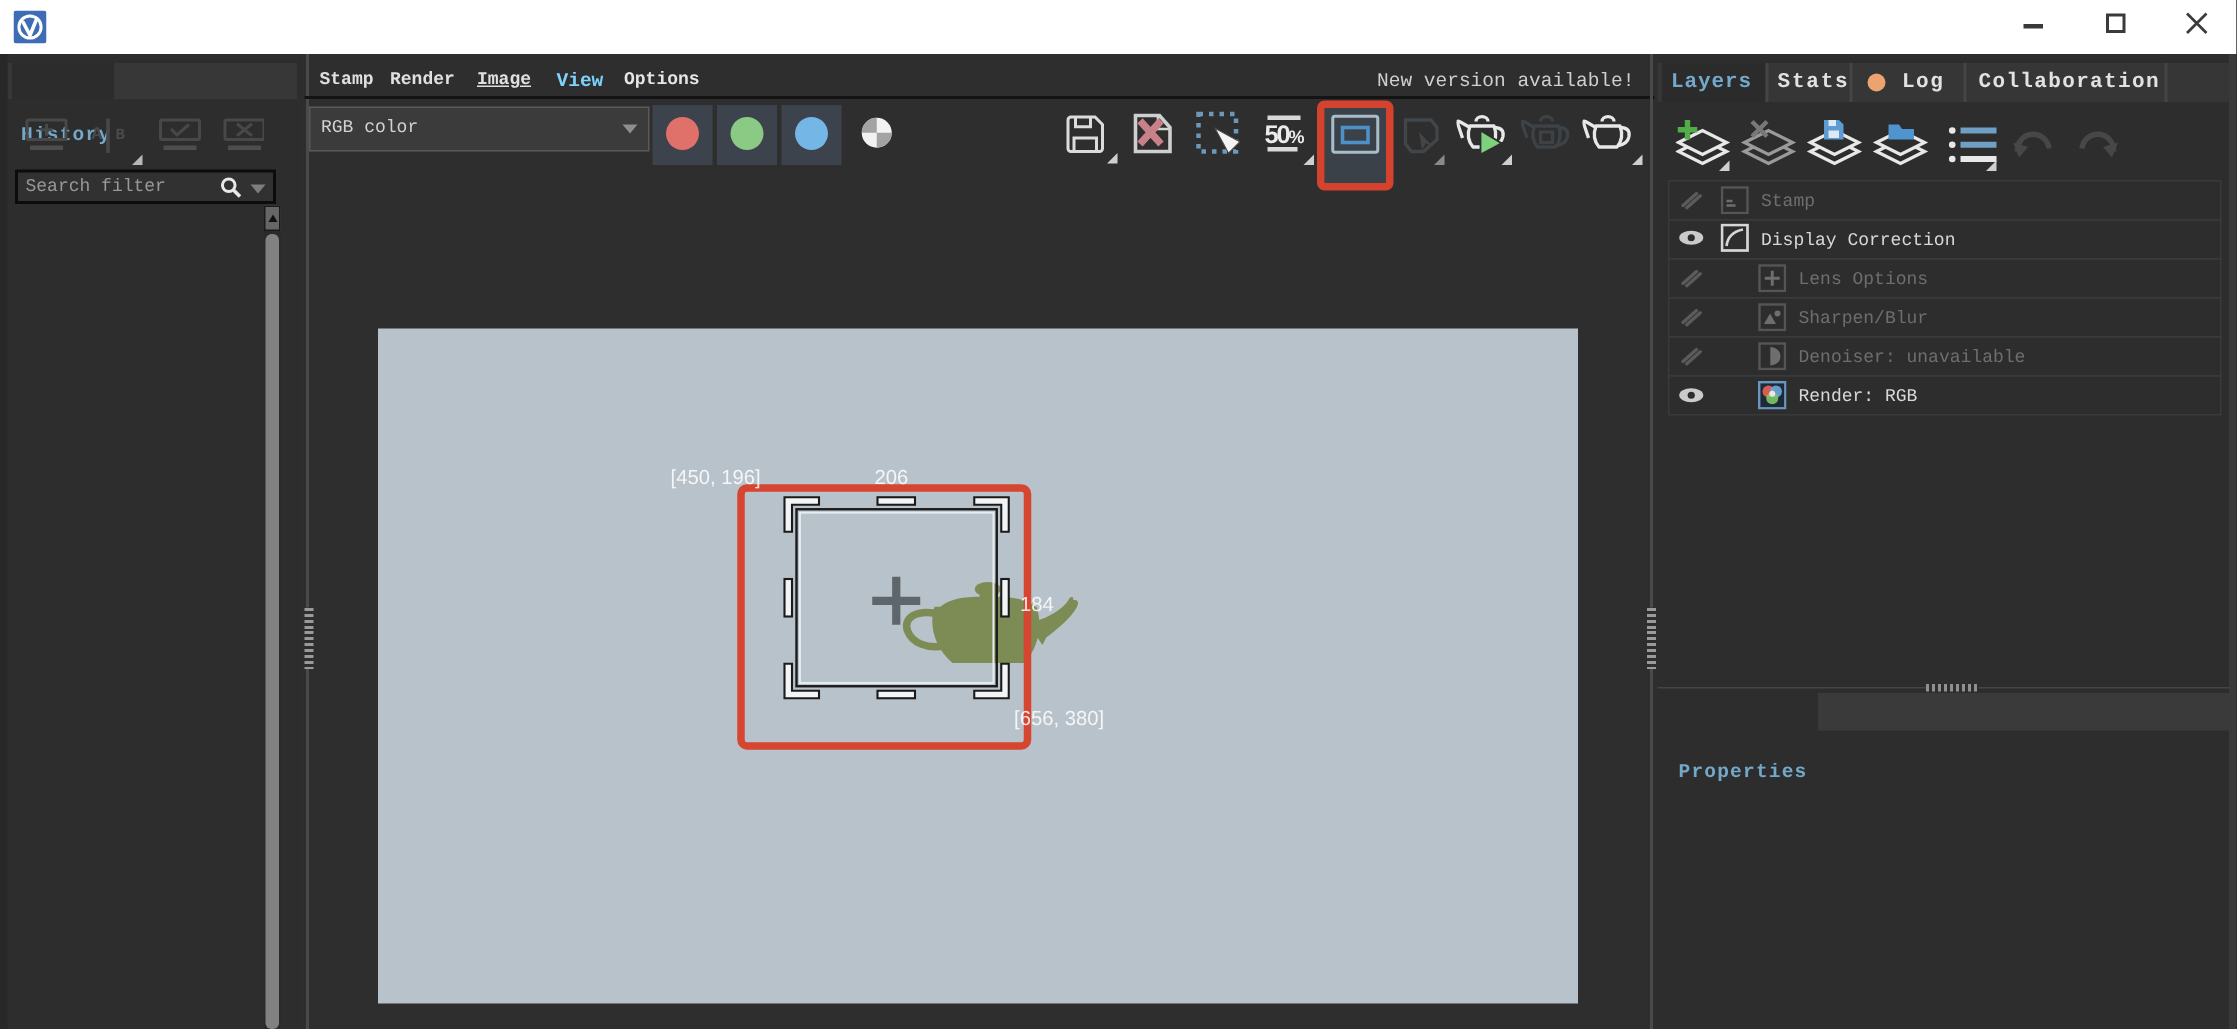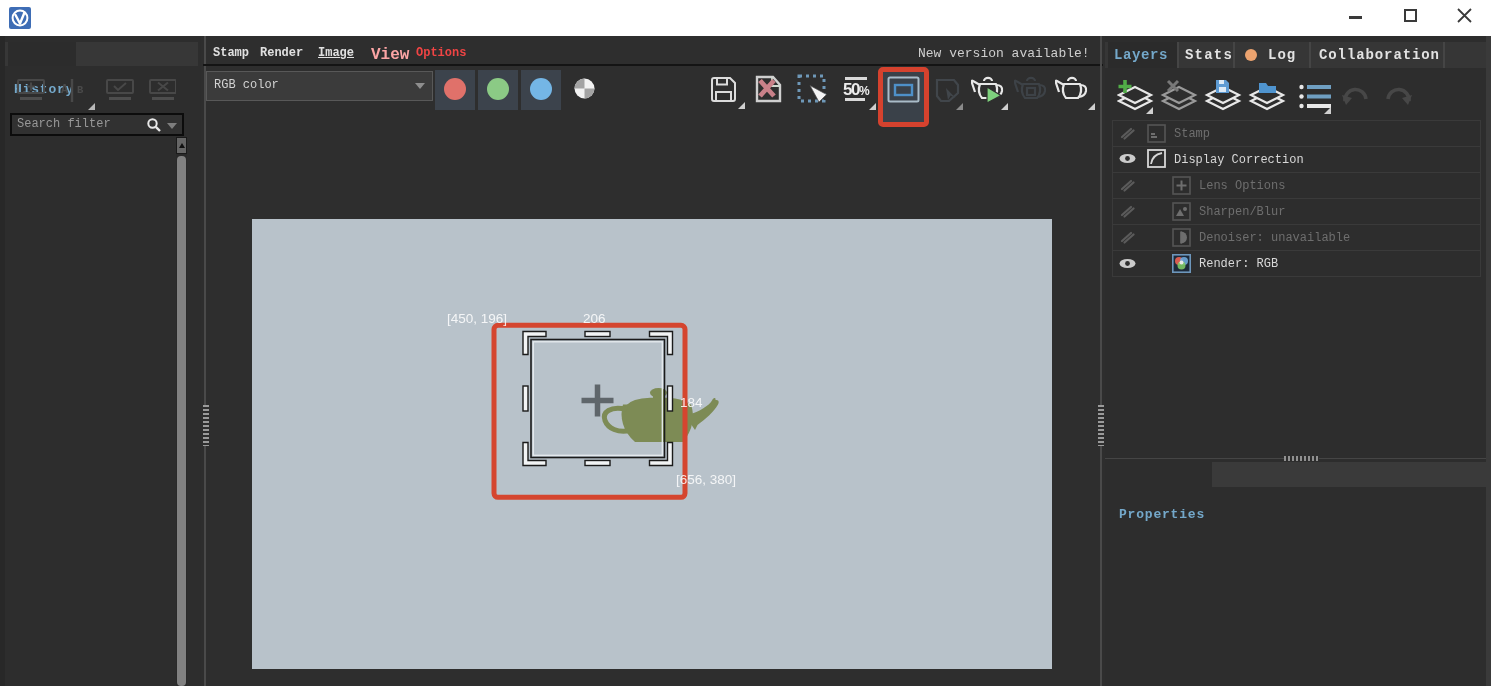--- a/index.html
+++ b/index.html
@@ -62,22 +62,22 @@
   <div class="abs" style="left:178.5px;top:143px;width:0;height:0;border-left:3.5px solid transparent;border-right:3.5px solid transparent;border-bottom:5px solid #111;"></div>
   <div class="abs" style="left:177px;top:156px;width:9px;height:530px;background:#818181;border-radius:4px;"></div>
 
   <div class="abs" style="left:204px;top:36px;width:2px;height:650px;background:#4a4a4a;"></div>
   <div class="abs" style="left:203px;top:405px;width:6px;height:41px;background:repeating-linear-gradient(#9a9a9a 0 2px,#2e2e2e 2px 4px);"></div>
   <div class="abs" style="left:0;top:36px;width:5px;height:650px;background:#282828;"></div>
 
   <div class="abs b" style="left:213px;top:46px;font-size:12px;color:#e0e0e0;">Stamp</div>
   <div class="abs b" style="left:260px;top:46px;font-size:12px;color:#e0e0e0;">Render</div>
   <div class="abs b" style="left:318px;top:46px;font-size:12px;color:#e0e0e0;text-decoration:underline;">Image</div>
-  <div class="abs b" style="left:371px;top:46px;font-size:16px;color:#fca5a5;">View</div>
-  <div class="abs b" style="left:416px;top:46px;font-size:12px;color:#ef4444;">Options</div>
+  <div class="abs b" style="left:371px;top:46px;font-size:13px;color:#7dd3fc;">View</div>
+  <div class="abs b" style="left:416px;top:46px;font-size:12px;color:#e5e5e5;">Options</div>
   <div class="abs" style="left:918px;top:46px;font-size:13px;color:#cfcfcf;">New version available!</div>
   <div class="abs" style="left:203px;top:64px;width:900px;height:2px;background:#141414;"></div>
 
   <div class="abs" style="left:206px;top:71px;width:227px;height:30px;background:#3b3b3b;border:1px solid #585858;"></div>
   <div class="abs" style="left:214px;top:78px;font-size:12px;color:#d2d2d2;">RGB color</div>
   <div class="abs" style="left:415px;top:83px;width:0;height:0;border-left:5px solid transparent;border-right:5px solid transparent;border-top:6px solid #8e8e8e;"></div>
 
   <div class="abs" style="left:435px;top:70px;width:40px;height:40px;background:#3c434c;"></div>
   <div class="abs" style="left:478px;top:70px;width:40px;height:40px;background:#3c434c;"></div>
   <div class="abs" style="left:521px;top:70px;width:40px;height:40px;background:#3c434c;"></div>

